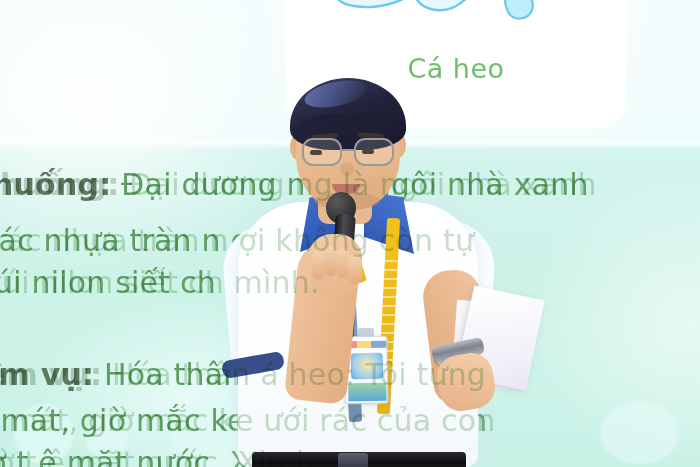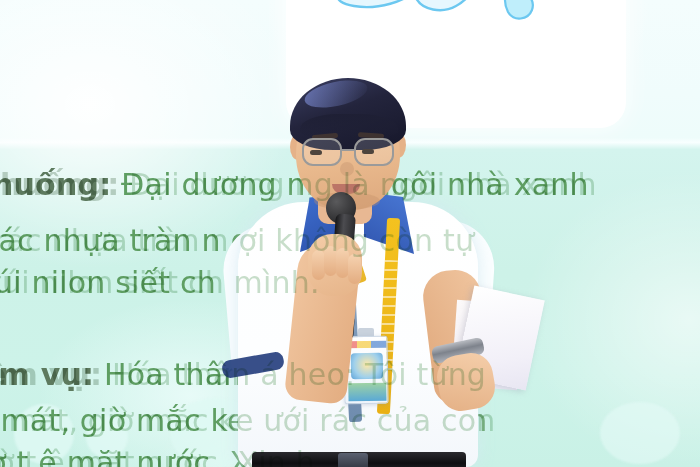--- a/index.html
+++ b/index.html
@@ -247,20 +247,21 @@
     </g>
     <g fill="#bfeefb" stroke="#6cc8f0" stroke-width="2.2" stroke-linejoin="round">
       <path d="M166 10 C182 4, 196 14, 192 28 C188 40, 172 44, 164 34 C158 26, 158 14, 166 10 Z"></path>
       <path d="M178 44 C194 40, 206 50, 202 62 C198 72, 184 74, 178 64 C174 56, 174 48, 178 44 Z"></path>
     </g>
     <g fill="#d9f3fd" stroke="#6cc8f0" stroke-width="2.2">
       <circle cx="218" cy="10" r="8"></circle>
       <circle cx="240" cy="8" r="10"></circle>
     </g>
   </svg>
+  <div class="card-caption">Cá heo</div>
 
   <div class="slide-text">
     <div class="line l1"><b>huống:</b><span> Đại dương           ng là ngôi nhà xanh</span></div>
     <div class="line l2"><b></b><span>rác nhựa tràn n          ợi không còn tự</span></div>
     <div class="line l3"><b></b><span>túi nilon siết ch                  mình.</span></div>
     <div class="line l4"><b>êm vụ:</b><span> Hóa thân                á heo: Tôi từng</span></div>
     <div class="line l5"><b></b><span>c mát, giờ mắc ke            ưới rác của con</span></div>
     <div class="line l6"><b></b><span>   i     ờ      t  ê            mặt nước. Xin h</span></div>
   </div>
 

